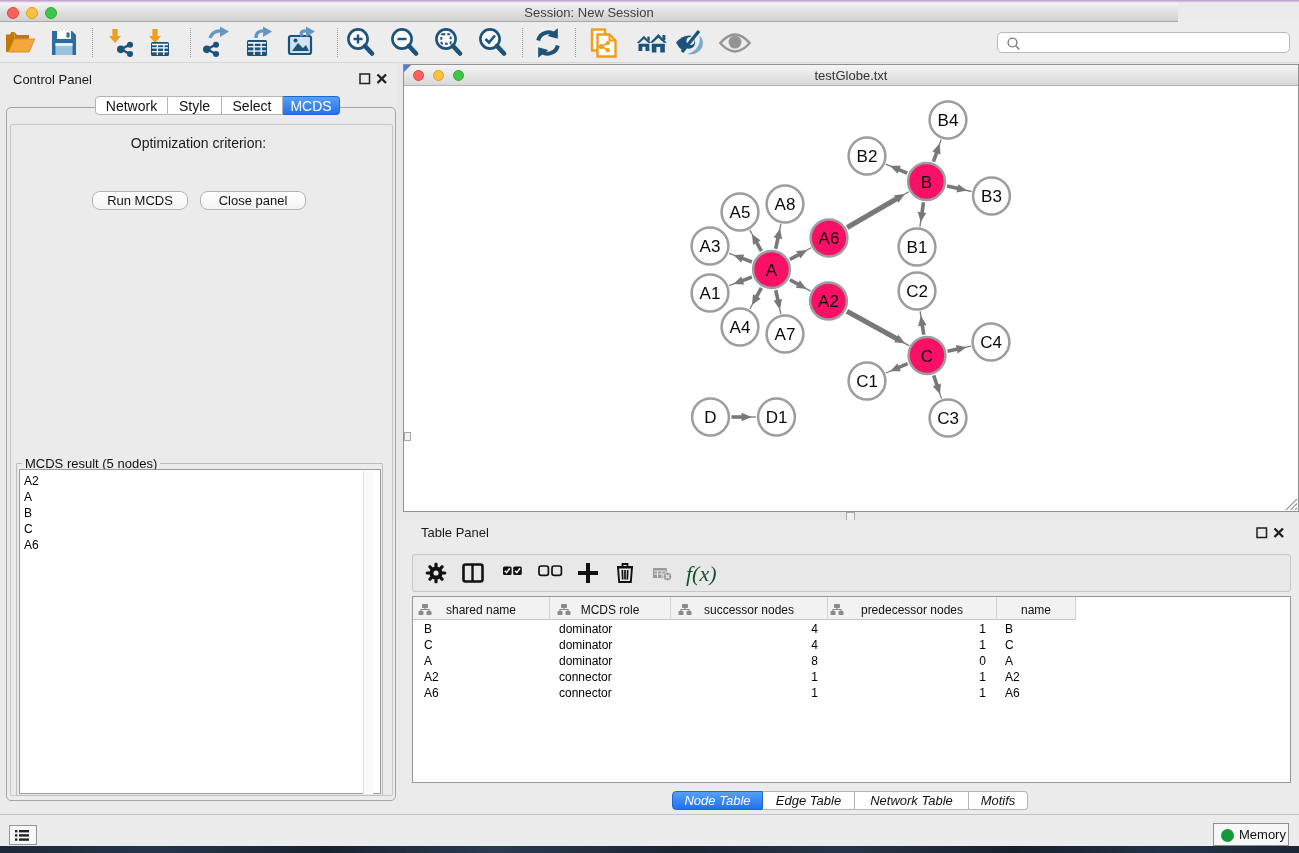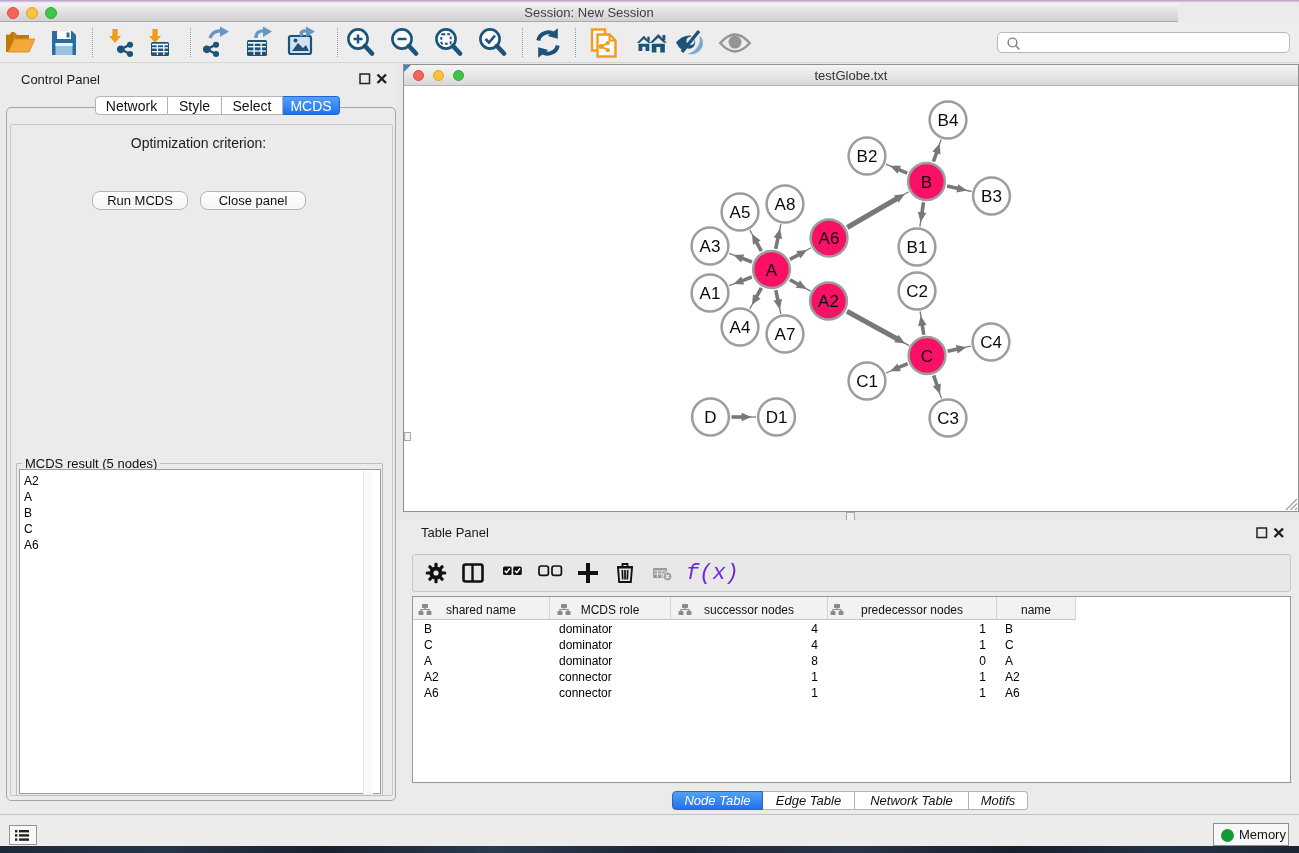--- a/index.html
+++ b/index.html
@@ -21,21 +21,21 @@
 
 
 #toolbar { left:0; top:22px; width:1299px; height:41px; background:#eeedee; border-bottom:1px solid #d6d5d6; }
 .sep { position:absolute; top:6px; height:29px; width:0; border-left:1px dotted #9a9a9a; }
 .ticon { position:absolute; top:4px; width:34px; height:34px; }
 #searchbox { position:absolute; left:997px; top:10px; width:293px; height:21px; background:#fff;
   border:1px solid #b9b9b9; border-radius:5px; }
 
 
 #cpanel { left:0; top:63px; width:397px; height:751px; background:#ecebeb; }
-#cpanel .hdr { position:absolute; left:13px; top:9px; font-size:13px; color:#1a1a1a;margin-left:8px; }
+#cpanel .hdr { position:absolute; left:13px; top:9px; font-size:13px; color:#1a1a1a; }
 #cpOuter { position:absolute; left:6px; top:44px; width:390px; height:694px;
   border:1px solid #a5a5a5; border-radius:5px; background:#ecebeb; }
 #cpInner { position:absolute; left:10px; top:61px; width:383px; height:672px;
   border:1px solid #c8c8c8; border-radius:2px; }
 
 
 .seg { position:absolute; display:flex; height:19px; font-size:14px; }
 .seg .s { background:#fff; border:1px solid #b4b4b4; border-left:none; color:#111;
   display:flex; align-items:center; justify-content:center; }
 .seg .s.first { border-left:1px solid #b4b4b4; border-radius:4px 0 0 4px; }
@@ -429,21 +429,21 @@
       </svg>
     <svg style="position:absolute;left:239px;top:10px" width="21" height="17" viewBox="0 0 21 17">
         <rect x="1" y="3" width="14" height="10" rx="1" fill="#9a9a9a"></rect>
         <line x1="2" y1="6" x2="14" y2="6" stroke="#e9e8e8" stroke-width="1"></line>
         <line x1="2" y1="9" x2="14" y2="9" stroke="#e9e8e8" stroke-width="1"></line>
         <line x1="5.5" y1="6" x2="5.5" y2="12.5" stroke="#e9e8e8" stroke-width="1"></line>
         <line x1="10" y1="6" x2="10" y2="12.5" stroke="#e9e8e8" stroke-width="1"></line>
         <circle cx="15.5" cy="11.5" r="4.3" fill="#9a9a9a" stroke="#e9e8e8" stroke-width="1"></circle>
         <path d="M13.8 9.8 L17.2 13.2 M17.2 9.8 L13.8 13.2" stroke="#e9e8e8" stroke-width="1.4"></path>
       </svg>
-    <div style="position:absolute;left:273px;top:6px;font-family:Liberation Mono, monospace;font-style:italic;font-size:22px;color:#6d28d9">f(x)</div>
+    <div style="position:absolute;left:273px;top:6px;font-family:Liberation Serif, serif;font-style:italic;font-size:22px;color:#14532d">f(x)</div>
   </div>
   <div id="tblWrap">
     <div id="tblHead">
         <svg style="position:absolute;left:5px;top:6px;z-index:3" width="14" height="13" viewBox="0 0 14 13">
           <g fill="#8a8a8a">
             <rect x="4" y="1" width="6" height="4" rx="0.8"></rect>
             <rect x="0.5" y="8" width="5" height="4" rx="0.8"></rect>
             <rect x="8.5" y="8" width="5" height="4" rx="0.8"></rect>
             <path d="M7 5 L7 6.5 M3 8 L3 6.5 L11 6.5 L11 8" stroke="#8a8a8a" stroke-width="1.2" fill="none"></path>
           </g>

